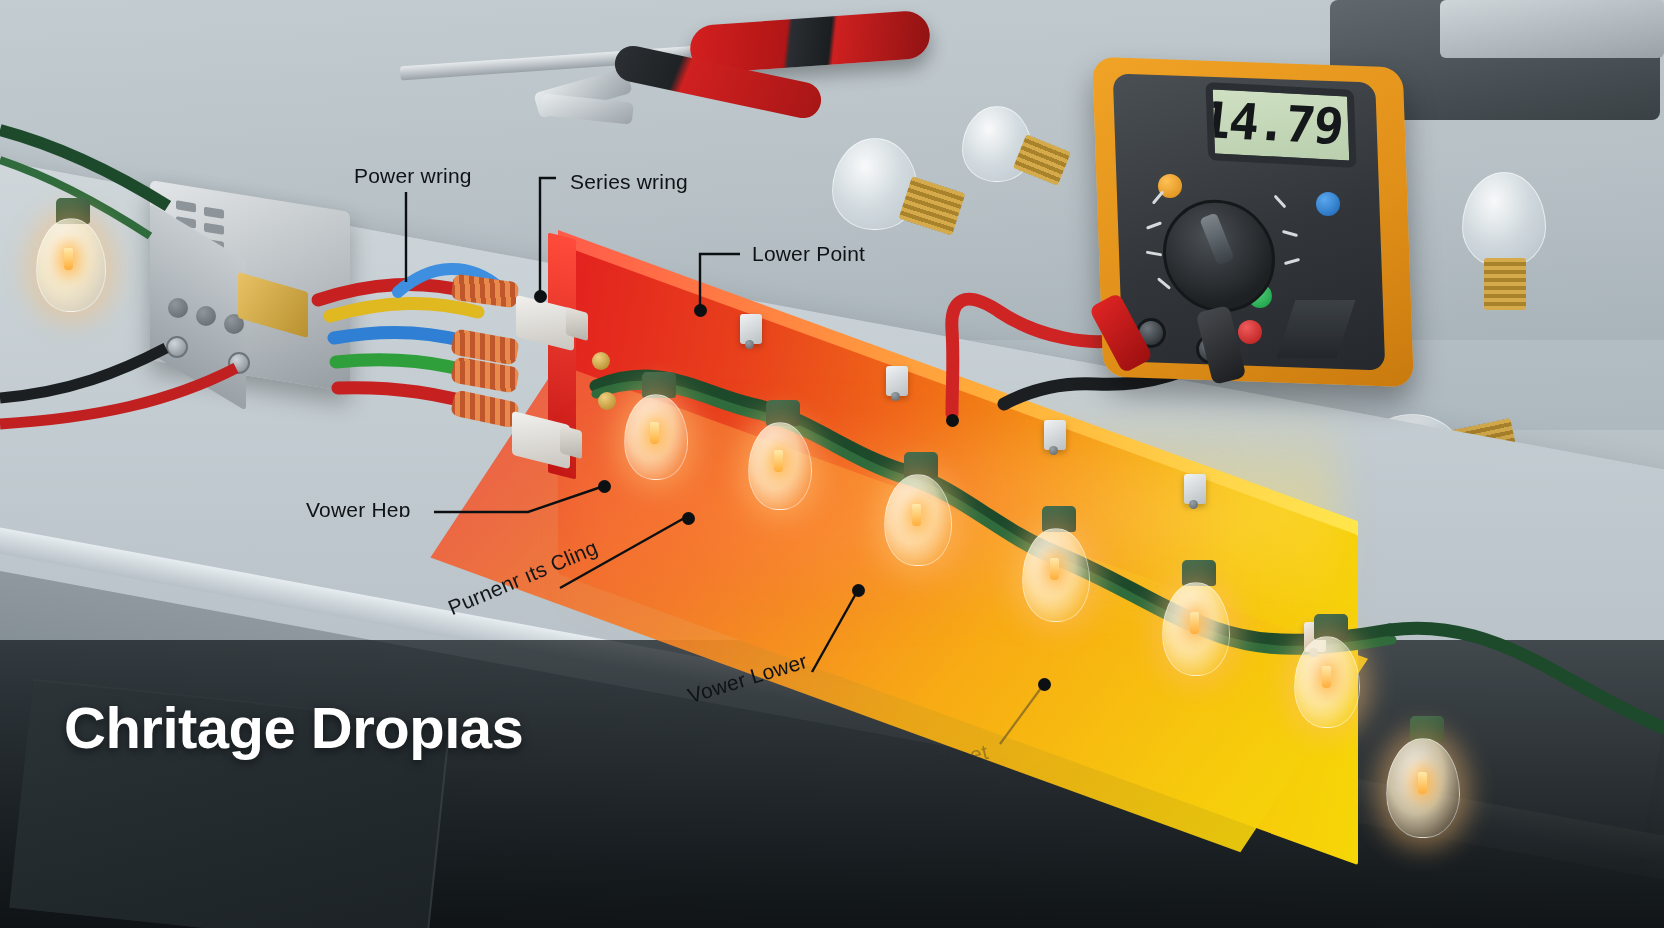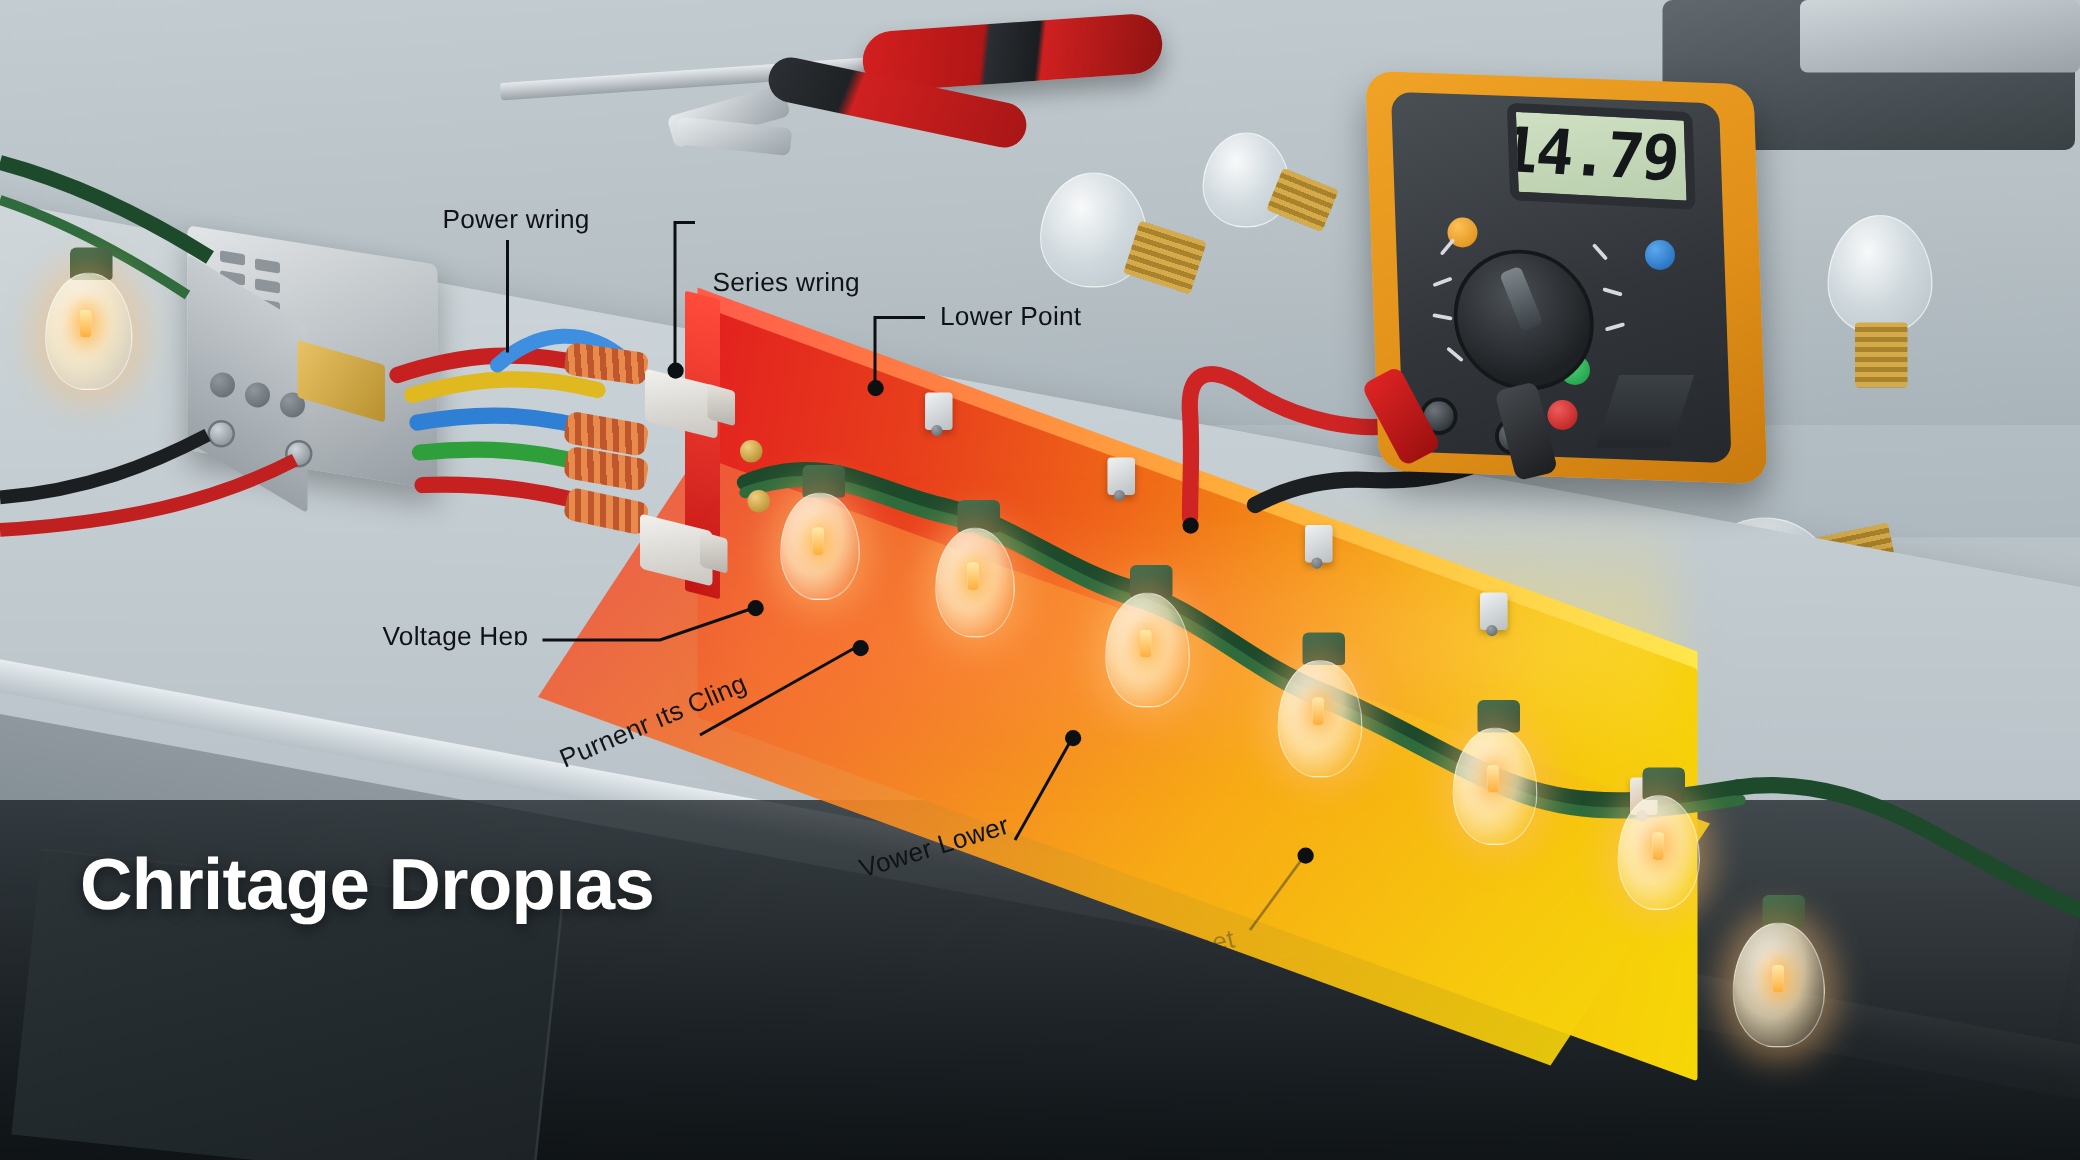--- a/index.html
+++ b/index.html
@@ -289,21 +289,21 @@
     white-space: nowrap;
     letter-spacing: .2px;
   }
   .ann-faint { color: rgba(40,46,52,.38); }
   .ann-rot1 { transform: rotate(-23deg); transform-origin: left bottom; color: #14171a; }
   .ann-rot2 { transform: rotate(-17deg); transform-origin: left bottom; }
   .ann-rot3 { transform: rotate(-13deg); transform-origin: left bottom; }
   .dot { position: absolute; width: 13px; height: 13px; border-radius: 50%; background: #0d1012; }
 
   
-  .title-block { position: absolute; left: 64px; top: 678px; }
+  .title-block { position: absolute; left: 64px; top: 698px; }
   .title {
     font-size: 58px; font-weight: 700; color: #ffffff;
     letter-spacing: -0.5px; line-height: 1.05;
     text-shadow: 0 3px 10px rgba(0,0,0,.55);
   }
   .subtitle {
     margin-top: 12px;
     font-size: 28px; font-weight: 700; color: #f2f5f7;
     letter-spacing: .1px;
     text-shadow: 0 2px 8px rgba(0,0,0,.55);
@@ -508,27 +508,27 @@
   <div class="dmm-jack" style="left:1196px;top:334px;"></div>
   <div class="dmm-stand"></div>
 
   <div class="probe" style="left:1104px;top:296px;transform:rotate(-28deg);"></div>
   <div class="probe-black" style="left:1204px;top:308px;transform:rotate(-14deg);"></div>
 
   <div class="dot" style="left:946px;top:414px;"></div>
 
   <div class="ann" style="left:354px;top:164px;">Power wring</div>
 
-  <div class="ann" style="left:570px;top:170px;margin-top:45px;">Series wring</div>
+  <div class="ann" style="left:570px;top:170px;">Series wring</div>
   <div class="dot" style="left:534px;top:290px;"></div>
 
   <div class="ann" style="left:752px;top:242px;">Lower Point</div>
   <div class="dot" style="left:694px;top:304px;"></div>
 
-  <div class="ann" style="left:306px;top:498px;">Voltage Heɒ</div>
+  <div class="ann" style="left:306px;top:498px;">Vower Heɒ</div>
   <div class="dot" style="left:598px;top:480px;"></div>
 
   <div class="ann ann-rot1" style="left:454px;top:596px;">Purnenr ıts Cling</div>
   <div class="dot" style="left:682px;top:512px;"></div>
 
   <div class="ann ann-rot2" style="left:692px;top:684px;">Vower Lower</div>
   <div class="dot" style="left:852px;top:584px;"></div>
 
   <div class="ann ann-rot3 ann-faint" style="left:892px;top:762px;">Oak Sheet</div>
   <div class="dot" style="left:1038px;top:678px;"></div>

